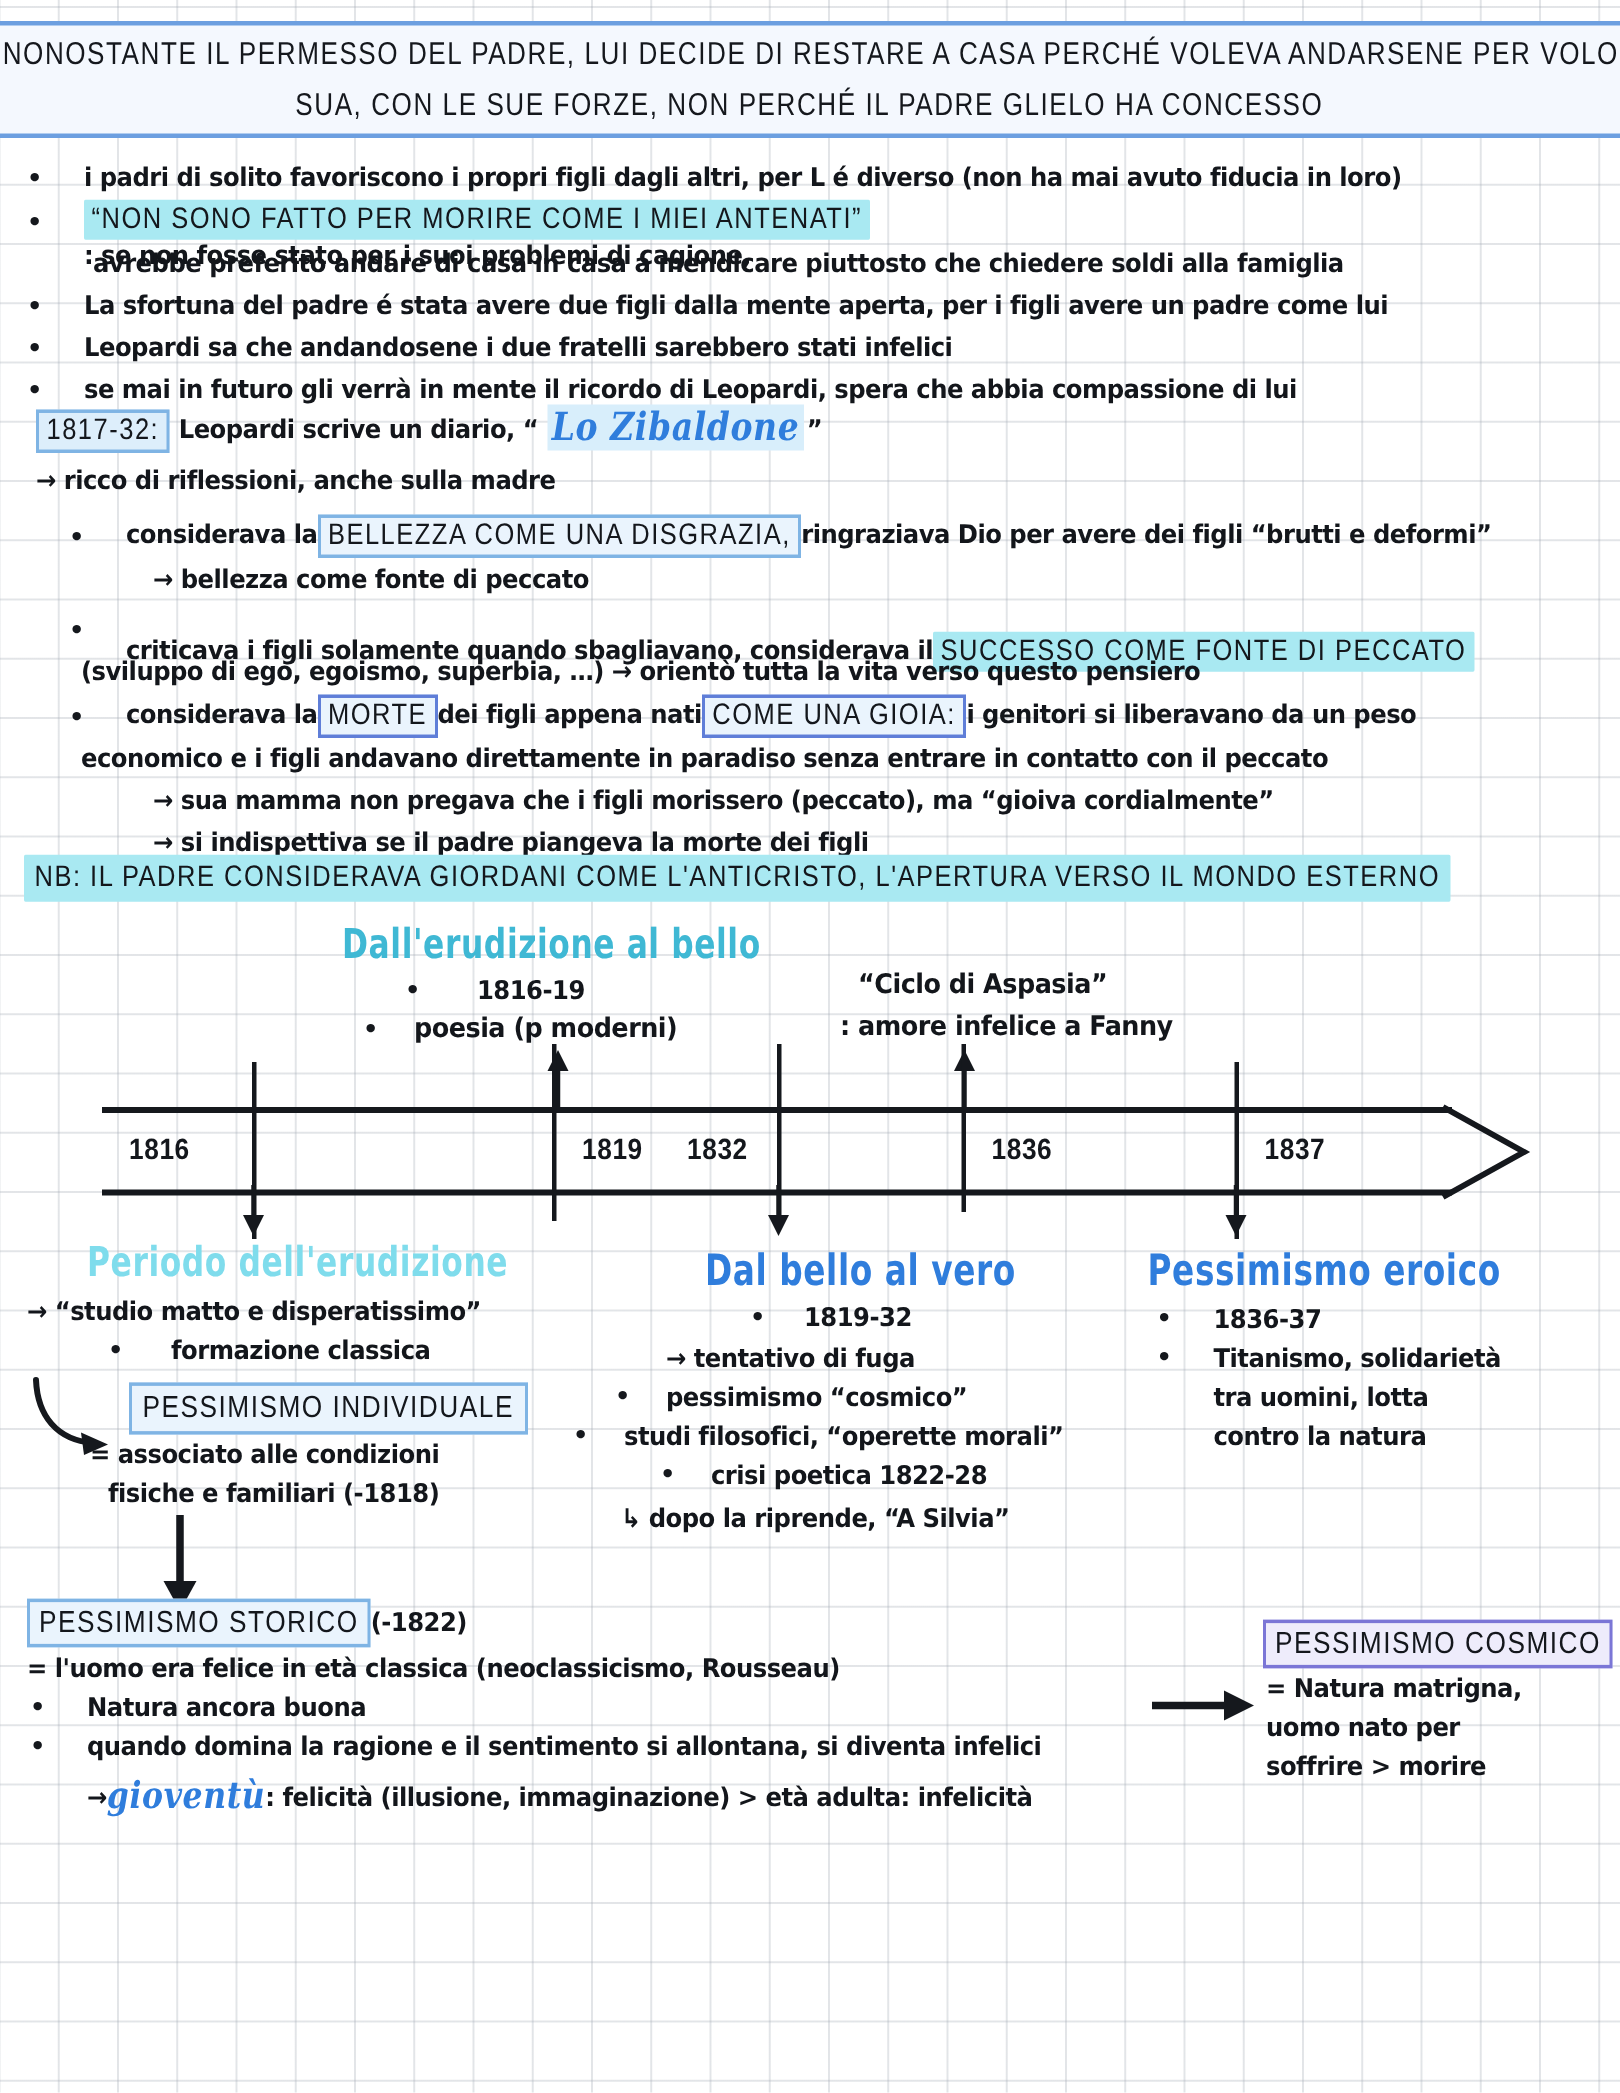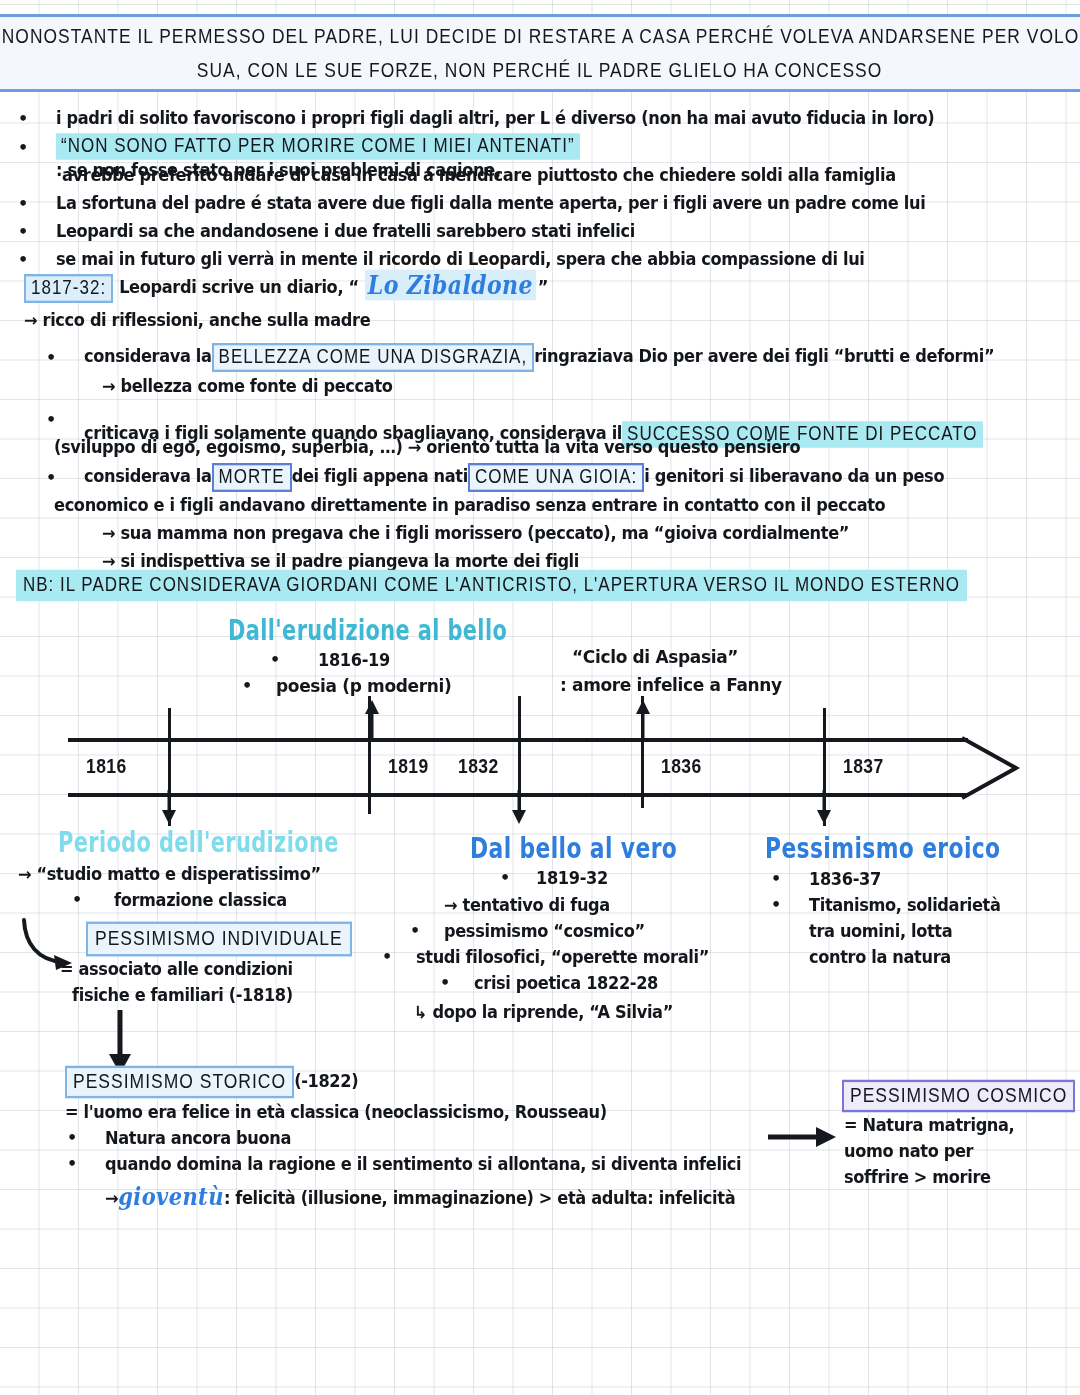--- a/index.html
+++ b/index.html
@@ -341,21 +341,21 @@
 
   <div class="abs" style="left:6px; top:58px;">
     <span class="bul" style="left:0; top:2px;">•</span>
     <span class="hand abs" style="left:38px; top:0;">Titanismo, solidarietà</span>
   </div>
 
   <div class="hand abs" style="left:44px; top:84px;">tra uomini, lotta</div>
   <div class="hand abs" style="left:44px; top:110px;">contro la natura</div>
 </div>
 
-<div class="abs" style="left:18px; top:1068px;margin-left:47px;">
+<div class="abs" style="left:18px; top:1068px;">
   <div style="display:flex; align-items:baseline;">
     <span class="caps box-blue" style="font-size:17.5px; padding:1px 6px 2px 6px;">PESSIMISMO STORICO</span>
     <span class="hand">(-1822)</span>
   </div>
 
   <div class="hand abs" style="left:0; top:32px;">= l'uomo era felice in età classica (neoclassicismo, Rousseau)</div>
 
   <div class="abs" style="left:2px; top:58px;">
     <span class="bul" style="left:0; top:2px;">•</span>
     <span class="hand abs" style="left:38px; top:0;">Natura ancora buona</span>

